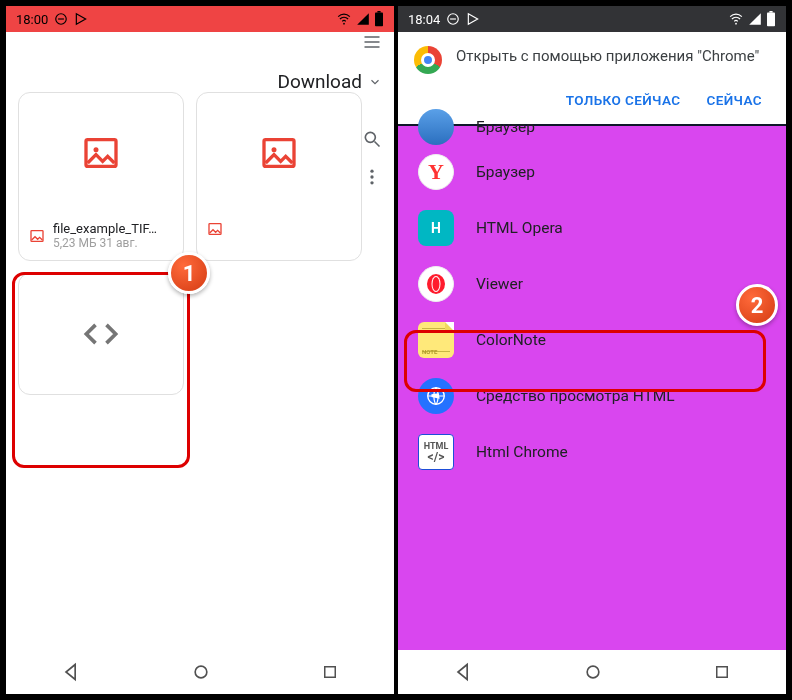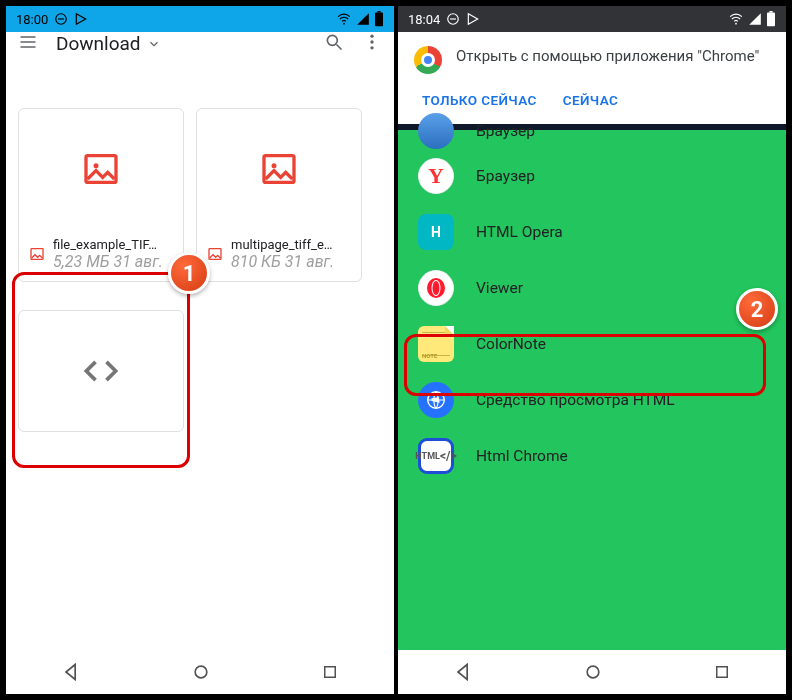--- a/index.html
+++ b/index.html
@@ -20,80 +20,80 @@
   }
   .phone {
     background: #fff;
     flex: 1;
     display: flex;
     flex-direction: column;
     position: relative;
   }
   
   .status {
-    background: #0ea5e9;
+    background: #ef4444;
     height: 26px;
     display: flex;
     align-items: center;
     justify-content: space-between;
     padding: 0 10px;
     font-size: 13px;
     color: #000;
   }
   .status.dark { background: #323336; color: #fff; }
   .status-left { display: flex; gap: 6px; align-items: center; }
   .status-right { display: flex; gap: 4px; align-items: center; }
   .ico { display: inline-block; }
   
   .appbar {
     height: 54px;
     display: flex;
-    align-items: flex-start;
+    align-items: flex-end;
     padding: 0 12px;
     gap: 18px;
     color: #5f6368;
+    flex-direction: column;
   }
   .appbar .spacer { flex: 1; }
   .appbar .title { font-size: 19px; color: #202124; font-weight: 400; display: flex; align-items: center; gap: 6px; }
   
   .grid {
     padding: 6px 12px;
     display: flex;
     flex-wrap: wrap;
     gap: 12px;
     position: relative;
   }
   .tile {
     width: 166px;
     border: 1px solid #e0e0e0;
-    border-radius: 6px;
+    border-radius: 12px;
     overflow: hidden;
     background: #fff;
-    margin-top: 16px;
   }
   .tile .thumb {
     height: 120px;
     display: flex;
     align-items: center;
     justify-content: center;
     font-size: 36px;
     color: #757575;
   }
   .tile .thumb.red { color: #ea4335; }
   .tile .meta {
     padding: 8px 10px 10px;
     display: flex;
     align-items: center;
     gap: 8px;
   }
   .tile .mini-icon { font-size: 14px; color: #757575; }
   .tile .mini-icon.red { color: #ea4335; }
   .tile .text { flex: 1; overflow: hidden; }
   .tile .name { font-size: 13px; color: #202124; white-space: nowrap; overflow: hidden; text-overflow: ellipsis; }
-  .tile .sub { font-size: 16px; color: #9e9e9e; white-space: nowrap; font-style: italic; }
+  .tile .sub { font-size: 12px; color: #9e9e9e; white-space: nowrap; }
   .highlight {
     position: absolute;
     border: 3px solid #d00;
     border-radius: 12px;
     pointer-events: none;
   }
   .badge {
     position: absolute;
     width: 42px; height: 42px;
     border-radius: 50%;
@@ -122,33 +122,34 @@
     position: relative;
   }
   .chrome-icon::after {
     content: ''; position: absolute; inset: 7px;
     background: #4285f4; border: 3px solid #fff; border-radius: 50%;
   }
   .sheet-title { font-size: 15px; color: #3c4043; line-height: 1.35; }
   .sheet-actions {
     background: #fff;
     display: flex;
+    justify-content: flex-end;
     gap: 26px;
     padding: 8px 24px 16px;
-    border-bottom: 6px solid #0f172a;
+    border-bottom: 2px solid #0f172a;
   }
   .sheet-actions .act {
     color: #1a73e8;
     font-size: 13.5px;
     font-weight: 600;
     letter-spacing: .4px;
     cursor: pointer;
   }
   .applist {
-    background: #22c55e;
+    background: #d946ef;
     flex: 1;
     padding-top: 6px;
     position: relative;
   }
   .apprm {
     height: 56px;
     display: flex;
     align-items: center;
     gap: 22px;
     padding: 0 20px;
@@ -275,24 +276,20 @@
               <path d="M4 18l5-5 4 4 3-3 4 4" fill="none" stroke="#ea4335" stroke-width="2"></path>
             </svg>
         </div>
         <div class="meta">
           <span class="mini-icon red">
             <svg width="16" height="16" viewBox="0 0 24 24">
                 <rect x="3" y="4" width="18" height="16" rx="1" fill="none" stroke="#ea4335" stroke-width="2"></rect>
                 <path d="M4 18l5-5 4 4 3-3 4 4" fill="none" stroke="#ea4335" stroke-width="2"></path>
               </svg>
           </span>
-          <div class="text">
-            <div class="name">multipage_tiff_e…</div>
-            <div class="sub">810 КБ 31 авг.</div>
-          </div>
         </div>
       </div>
 
       <div class="tile" style="position:relative;">
         <div class="thumb">
           <svg width="44" height="44" viewBox="0 0 24 24">
               <path d="M9 7l-5 5 5 5M15 7l5 5-5 5" fill="none" stroke="#757575" stroke-width="2"></path>
             </svg>
         </div>
       </div>
@@ -412,21 +409,21 @@
             <svg width="22" height="22" viewBox="0 0 24 24">
                 <circle cx="12" cy="12" r="9" fill="none" stroke="#fff" stroke-width="1.5"></circle>
                 <path d="M3 12h18M12 3c3 3 3 15 0 18M12 3c-3 3-3 15 0 18" fill="none" stroke="#fff" stroke-width="1.3"></path>
                 <path d="M7 10l8-1 1 6-9-2z" fill="#fff"></path>
               </svg>
           </div>
           <div class="appname">Средство просмотра HTML</div>
         </div>
 
         <div class="apprm">
-          <div class="appicon" style="background:#fff;border:3px solid #1d4ed8;border-radius:9px;color:#555;flex-direction:row;font-size:9px;line-height:1">
+          <div class="appicon" style="background:#fff;border:1px solid #1d4ed8;border-radius:4px;color:#555;flex-direction:column;font-size:9px;line-height:1">
             <span style="font-weight:700">HTML</span>
               <span style="font-size:12px">&lt;/&gt;</span>
           </div>
           <div class="appname">Html Chrome</div>
         </div>
 
         <div class="highlight" style="left:6px;top:204px;width:362px;height:62px;"></div>
         <div class="badge" style="left:338px;top:158px;">
           <span>2</span>
         </div>

